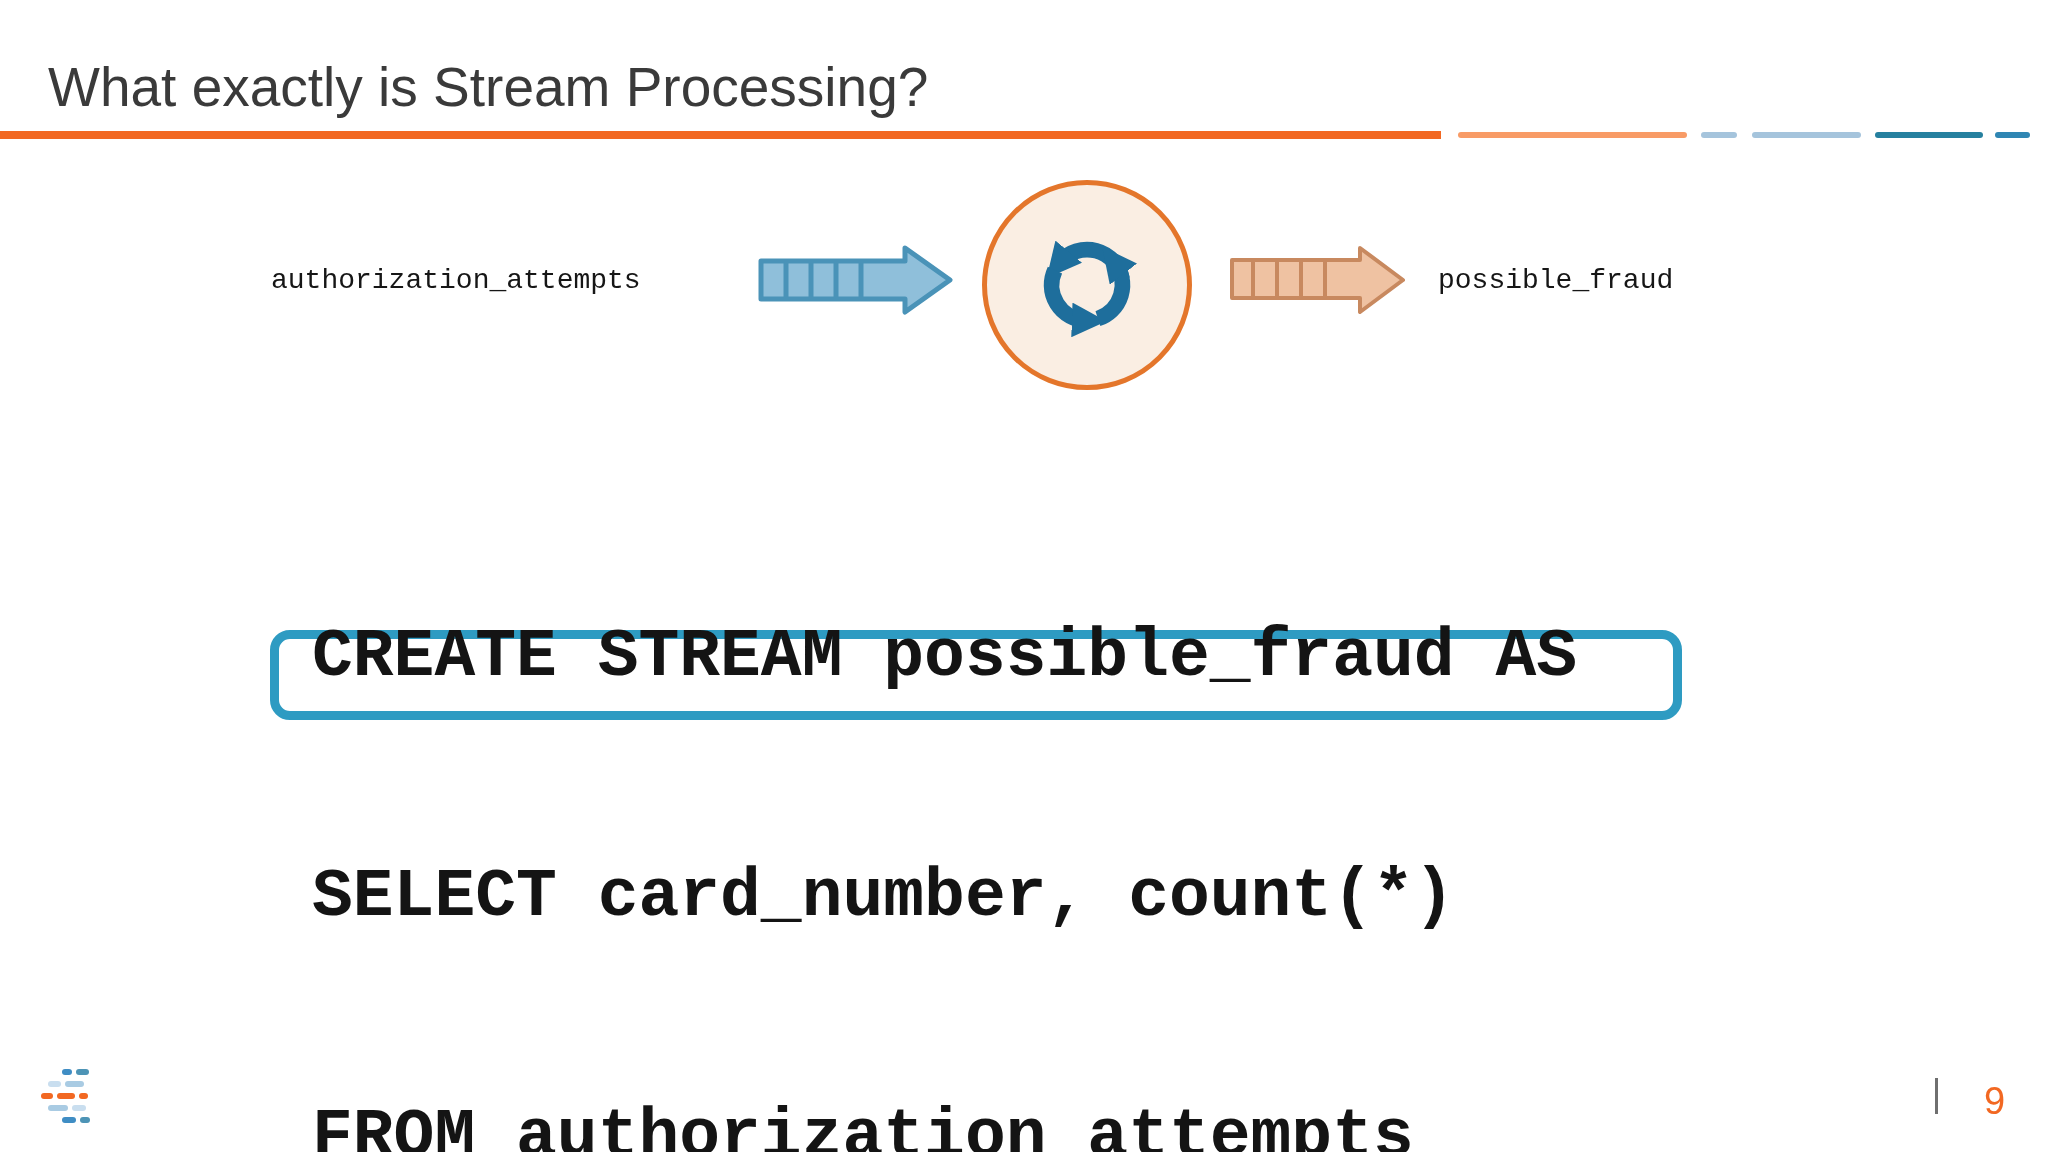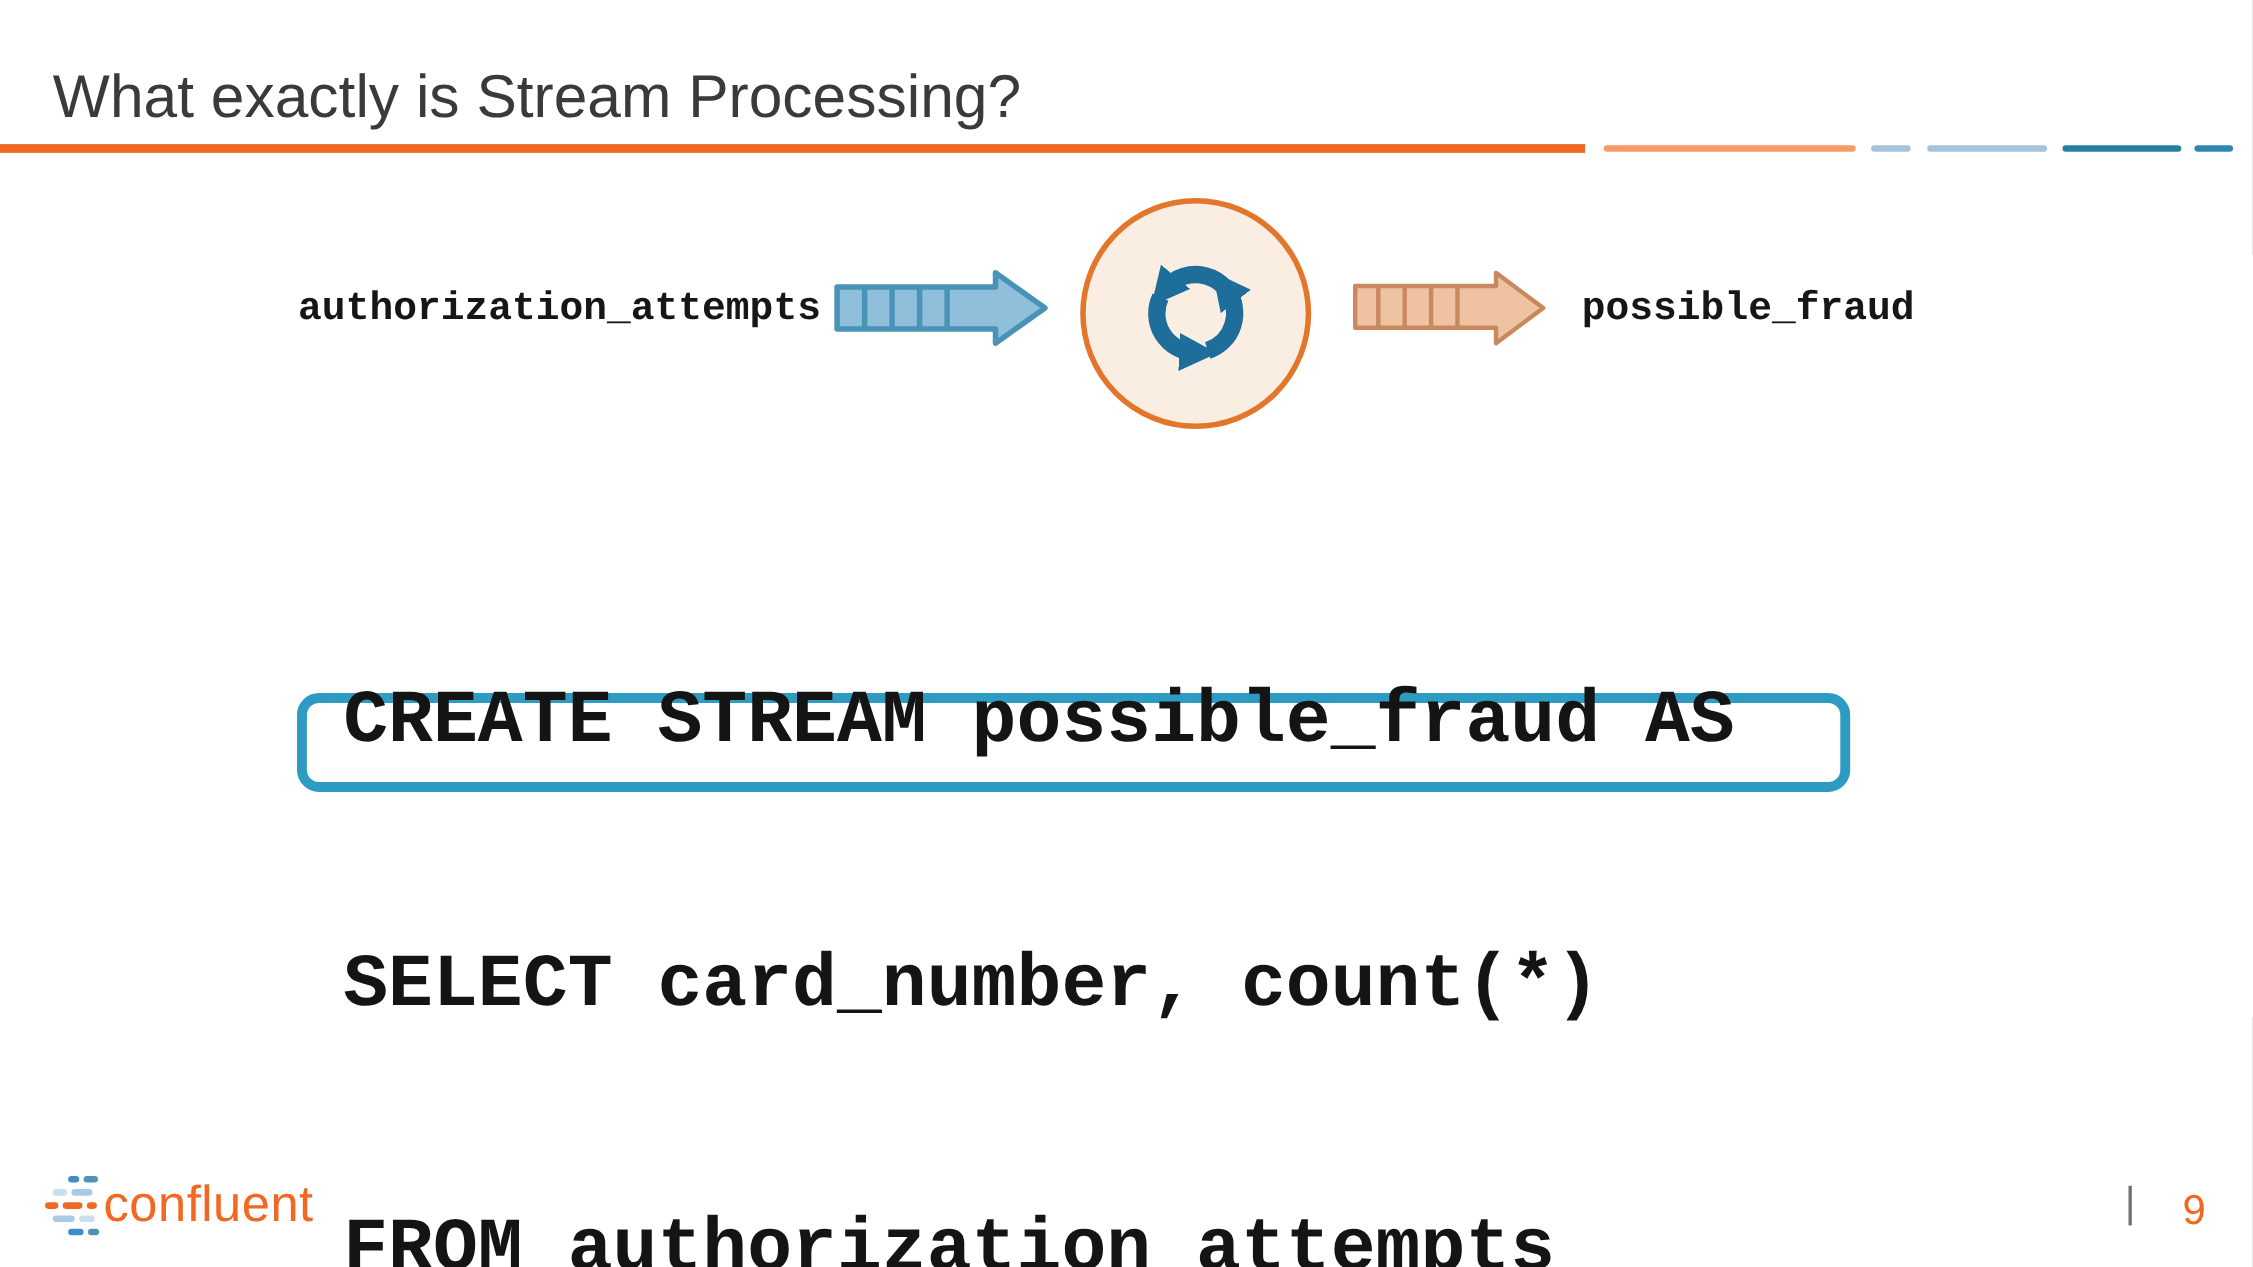--- a/index.html
+++ b/index.html
@@ -15,21 +15,21 @@
   .rule-solid{position:absolute;left:0;top:131px;width:1441px;height:8px;background:var(--accent-orange,#F26822);}
   .dash{position:absolute;top:132px;height:6px;border-radius:3px;}
   .dash.d1{left:1458px;width:229px;background:var(--light-orange,#F89B66);}
   .dash.d2{left:1701px;width:36px;background:var(--light-blue,#A5C4DC);}
   .dash.d3{left:1752px;width:109px;background:var(--light-blue,#A5C4DC);}
   .dash.d4{left:1875px;width:108px;background:var(--teal-dash,#26809F);}
   .dash.d5{left:1995px;width:35px;background:var(--teal-dash-alt,#2F86B3);}
   
   .stream-label{
     position:absolute;top:261px;font-family:"Liberation Mono","DejaVu Sans Mono",monospace;
-    font-size:36px;line-height:40px;font-weight:bold;color:#161616;white-space:pre;
+    font-size:28px;line-height:40px;font-weight:normal;color:#161616;white-space:pre;
   }
   .label-in{left:271px;}
   .label-out{left:1438px;}
   .arrow-svg{position:absolute;top:245px;}
   .arrow-svg.blue{left:758px;}
   .arrow-svg.orange{left:1230px;top:246px;}
   .arrow-blue-shape{fill:var(--blue-arrow-fill,#8FBFDA);stroke:var(--blue-arrow-stroke,#4A93B8);stroke-width:5;stroke-linejoin:round;}
   .arrow-blue-line{stroke:var(--blue-arrow-stroke,#4A93B8);stroke-width:5;fill:none;}
   .arrow-orange-shape{fill:var(--orange-arrow-fill,#EFC2A2);stroke:var(--orange-arrow-stroke,#C8895F);stroke-width:4;stroke-linejoin:round;}
   .arrow-orange-line{stroke:var(--orange-arrow-stroke,#C8895F);stroke-width:4;fill:none;}
@@ -115,18 +115,17 @@
     <div class="logo-dash" style="left:8px;top:15px;width:13px;background:var(--logo-pale-blue,#C9DEEF);"></div>
     <div class="logo-dash" style="left:25px;top:15px;width:19px;background:var(--logo-light-blue,#A9CBE3);"></div>
     <div class="logo-dash" style="left:1px;top:27px;width:12px;background:var(--accent-orange,#F26822);"></div>
     <div class="logo-dash" style="left:17px;top:27px;width:18px;background:var(--accent-orange,#F26822);"></div>
     <div class="logo-dash" style="left:39px;top:27px;width:9px;background:var(--accent-orange,#F26822);"></div>
     <div class="logo-dash" style="left:8px;top:39px;width:20px;background:var(--logo-light-blue,#A9CBE3);"></div>
     <div class="logo-dash" style="left:32px;top:39px;width:14px;background:var(--logo-pale-blue,#C9DEEF);"></div>
     <div class="logo-dash" style="left:22px;top:51px;width:14px;background:var(--logo-blue,#3F8DC4);"></div>
     <div class="logo-dash" style="left:40px;top:51px;width:10px;background:var(--logo-teal-blue,#4D94B6);"></div>
   </div>
-  <div class="word">confluent</div>
 
   <div class="page-sep"></div>
   <div class="page-num">9</div>
 
 </div>
 
 </body></html>

